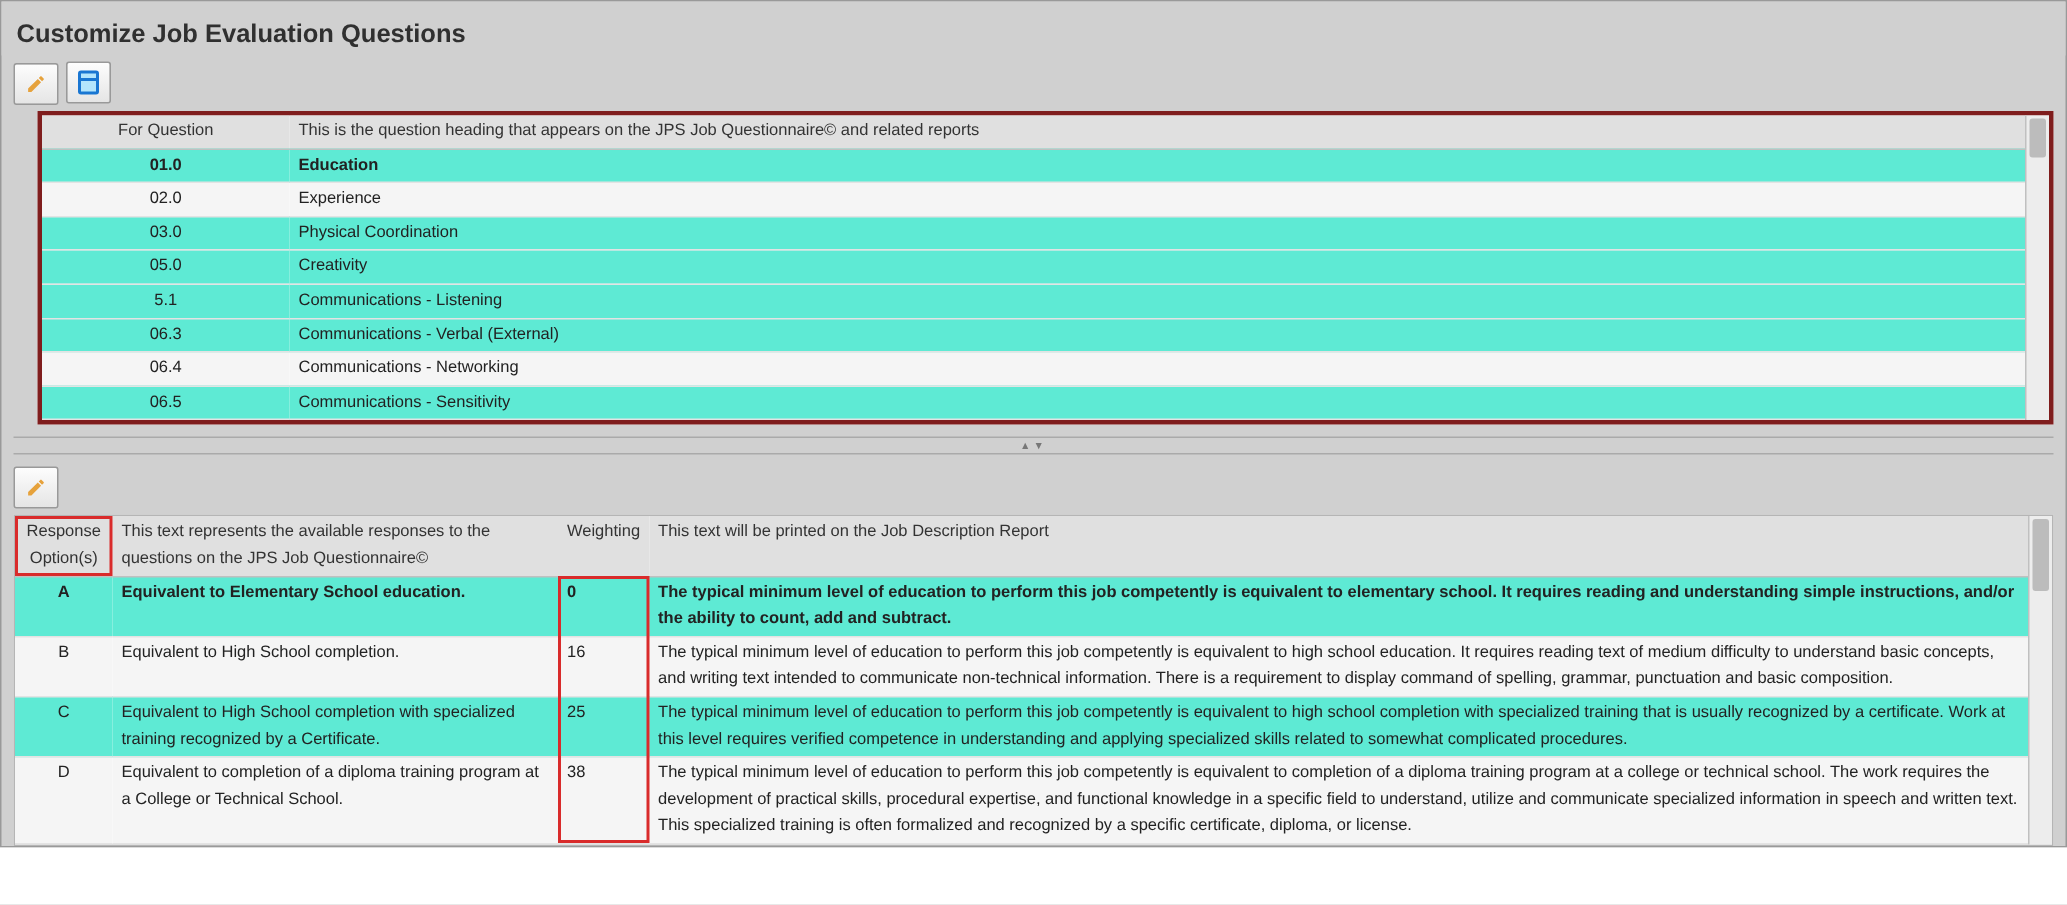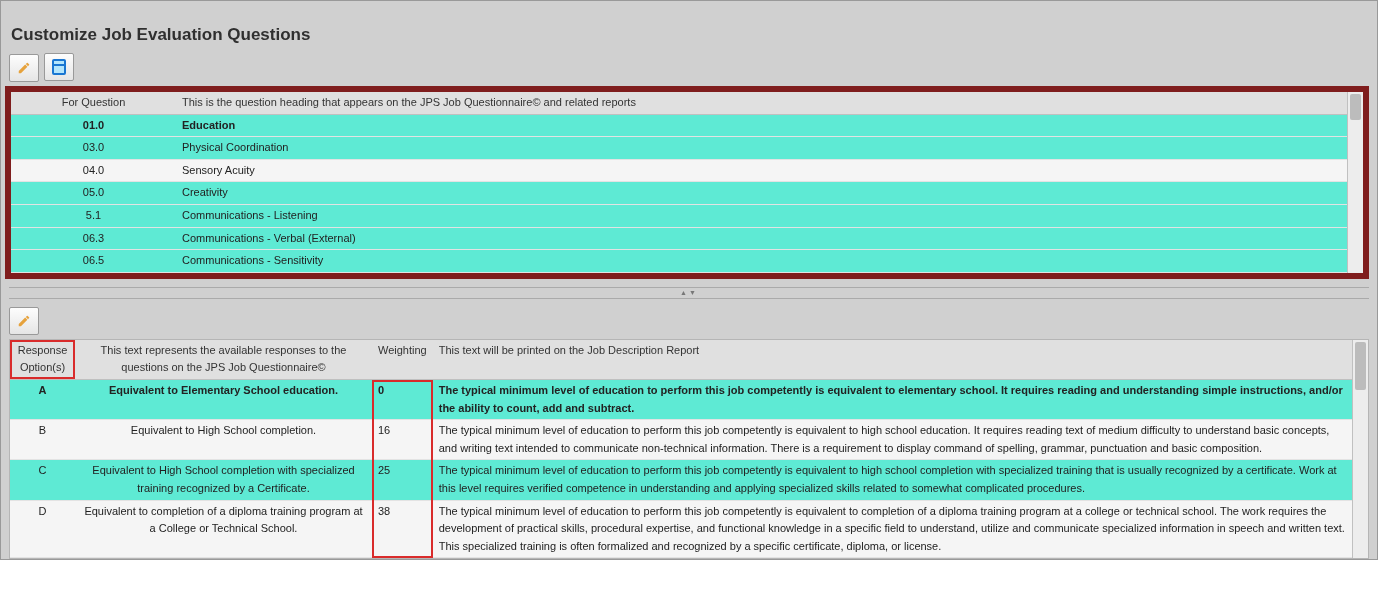--- a/index.html
+++ b/index.html
@@ -6,21 +6,21 @@
     body {
       font-family: Verdana, Geneva, sans-serif;
       font-size: 11px;
       background: #fff;
       color: #222;
       width: 1378px;
     }
     .outer { border: 1px solid #999; background: #d0d0d0; }
     .title-bar {
       background: #d0d0d0;
-      padding: 24px 10px 4px;
+      padding: 12px 10px 4px;
       font-size: 17px;
       font-weight: bold;
       color: #303030;
     }
     .toolbar {
       padding: 4px 8px;
     }
     .icon-btn {
       width: 30px;
       height: 28px;
@@ -47,22 +47,22 @@
       height: 3px;
       background: #b3e5fc;
     }
     .calc-icon::after {
       content: "";
       position: absolute;
       top: 7px; left: 2px; right: 2px; bottom: 2px;
       background: #b3e5fc;
     }
     .grid-wrap {
-      border: 6px solid #7f1d1d;
-      margin: 0 8px 8px 4px;
+      border: 3px solid #7f1d1d;
+      margin: 0 8px 8px 24px;
       background: #fff;
       position: relative;
       display: flex;
       justify-content: space-between;
     }
     .grid-body { flex: 1; }
     table { border-collapse: collapse; width: 100%; }
     th, td {
       border-bottom: 1px solid #e3e3e3;
       padding: 2px 6px;
@@ -102,21 +102,21 @@
       border-top: 1px solid #aaa;
       border-bottom: 1px solid #aaa;
     }
     .splitter-tri {
       color: #777;
       font-size: 7px;
       letter-spacing: 2px;
     }
     .toolbar2 { padding: 8px 8px 4px; }
     .col-opt { width: 65px; text-align: center; }
-    .col-resp { width: 297px; text-align: center; }
+    .col-resp { width: 297px; }
     .col-wt { width: 55px; }
     .highlight {
       outline: 2px solid #d92b2b;
       outline-offset: -2px;
     }
     .lower-wrap { position: relative; margin: 0 8px 0 8px; border: 1px solid #b5b5b5; background: #fff; display: flex; }
     .hl-box-weight {
       position: absolute;
       border: 2px solid #d92b2b;
       pointer-events: none;
@@ -146,39 +146,43 @@
             <tr class="hdr-row">
           <td class="col-q">For Question</td>
           <td>This is the question heading that appears on the JPS Job Questionnaire© and related reports</td>
         </tr>
         </tbody>
           <tbody id="upper-rows">
             <tr class="zebra-odd row-selected">
               <td class="col-q">01.0</td>
               <td>Education</td>
             </tr>
+            <tr class="zebra-even">
+              <td class="col-q">02.0</td>
+              <td>Experience</td>
+            </tr>
             <tr class="zebra-odd">
               <td class="col-q">03.0</td>
               <td>Physical Coordination</td>
             </tr>
-            <tr class="zebra-even">
-              <td class="col-q">04.0</td>
-              <td>Sensory Acuity</td>
-            </tr>
             <tr class="zebra-odd">
               <td class="col-q">05.0</td>
               <td>Creativity</td>
             </tr>
             <tr class="zebra-odd">
               <td class="col-q">5.1</td>
               <td>Communications - Listening</td>
             </tr>
             <tr class="zebra-odd">
               <td class="col-q">06.3</td>
               <td>Communications - Verbal (External)</td>
+            </tr>
+            <tr class="zebra-even">
+              <td class="col-q">06.4</td>
+              <td>Communications - Networking</td>
             </tr>
             <tr class="zebra-odd">
               <td class="col-q">06.5</td>
               <td>Communications - Sensitivity</td>
             </tr>
           </tbody>
       </table>
     </div>
     <div class="scroll-track">
       <div class="scroll-thumb" style="top:2px;height:26px"></div>

